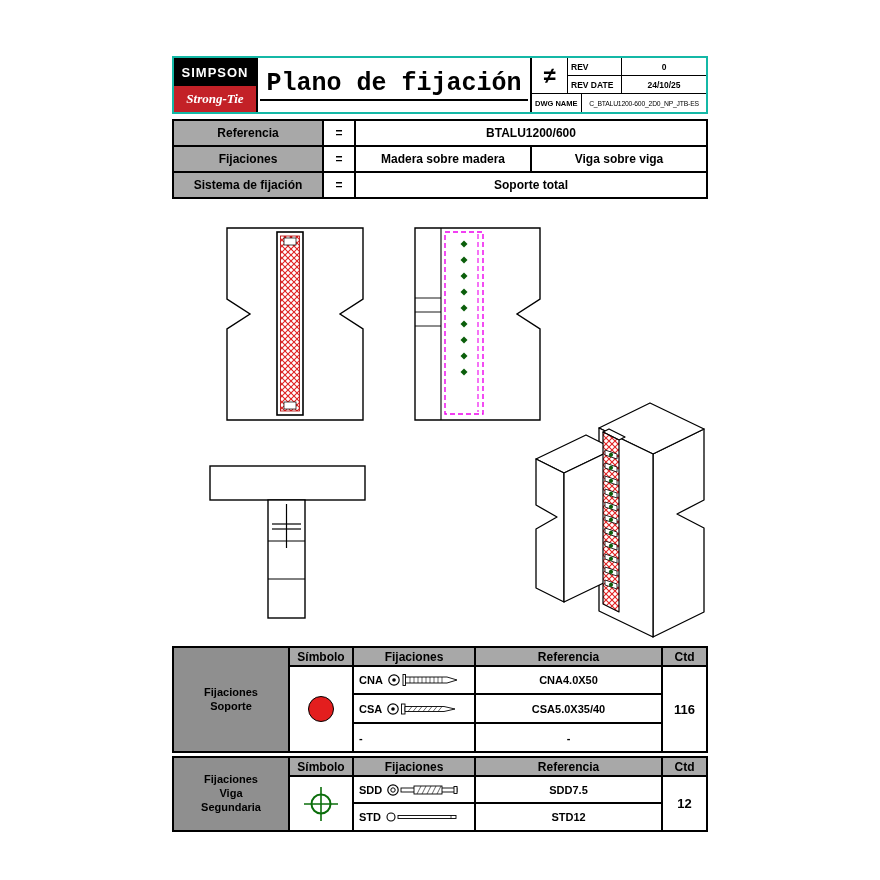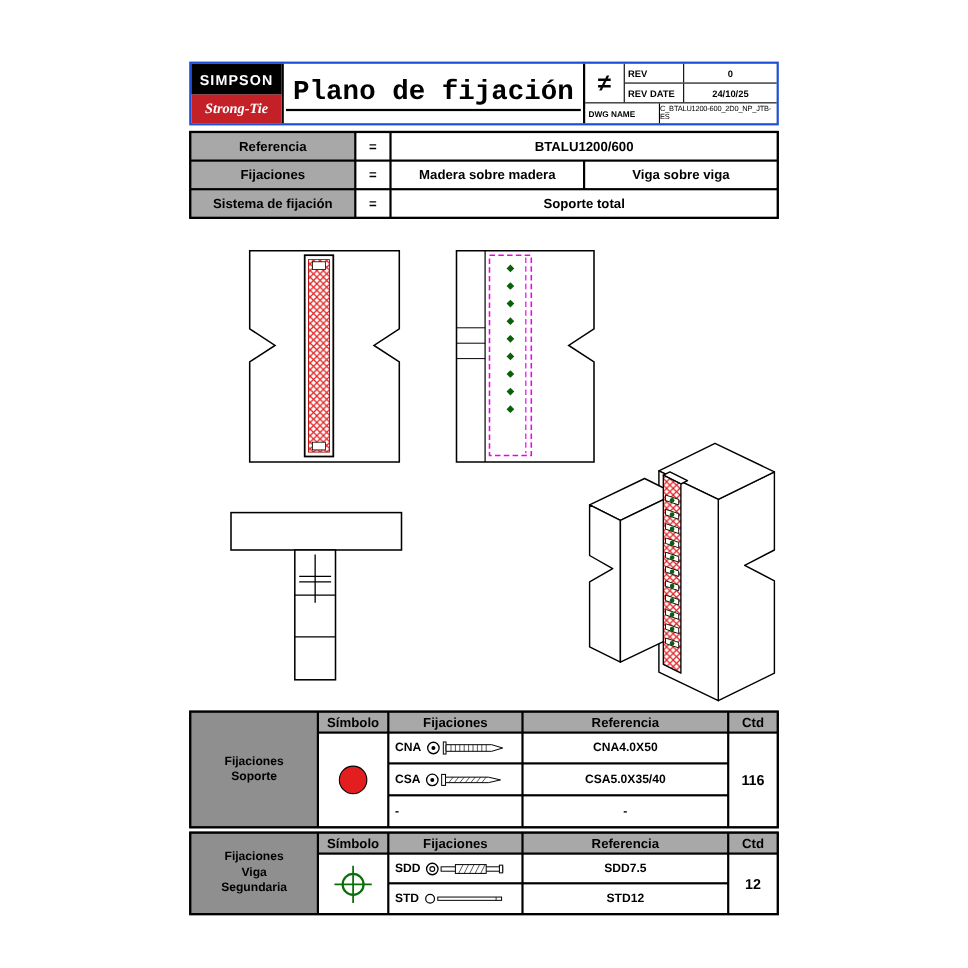--- a/index.html
+++ b/index.html
@@ -1,40 +1,40 @@
 <!DOCTYPE html>
 <html><head>
 <meta charset="utf-8">
 <style>
   html,body{margin:0;padding:0;background:#fff;}
   .page{position:relative;width:880px;height:880px;background:#fff;
         font-family:"Liberation Sans",sans-serif;color:#000;overflow:hidden;}
 
   
   .hdr{position:absolute;left:172px;top:56px;width:536px;height:58px;
-       border:2px solid #1d4ed8;display:flex;box-sizing:border-box;background:#fff;}
+       border:2px solid #14b8a6;display:flex;box-sizing:border-box;background:#fff;}
   .logo{width:84px;border-right:2px solid #000;display:flex;flex-direction:column;box-sizing:border-box;}
   .logo-top{flex:1.1;background:#000;color:#fff;display:flex;align-items:center;justify-content:center;
             font-weight:bold;font-size:13px;letter-spacing:1px;}
   .logo-bot{flex:1;background:#c32127;color:#fff;display:flex;align-items:center;justify-content:center;
             font-weight:bold;font-style:italic;font-size:13px;font-family:"Liberation Serif",serif;}
   .title-cell{flex:1;display:flex;align-items:center;justify-content:center;font-family:Liberation Mono, monospace;}
   .title-cell span{font-size:25px;font-weight:bold;border-bottom:2px solid #000;padding:0 6px 1px;}
   .inf{width:176px;border-left:2px solid #000;display:flex;flex-direction:column;box-sizing:border-box;font-size:9px;}
   .inf-top{height:36px;display:flex;border-bottom:1.5px solid #000;}
   .sym-cell{width:36px;border-right:1.5px solid #000;display:flex;align-items:center;justify-content:center;
             font-size:22px;font-weight:bold;box-sizing:border-box;}
   .inf-rows{flex:1;display:flex;flex-direction:column;}
   .inf-row{flex:1;display:flex;justify-content:space-between;}
   .inf-row + .inf-row{border-top:1.5px solid #000;}
   .inf-lab{width:54px;border-right:1.5px solid #000;display:flex;align-items:center;padding-left:3px;
            font-weight:bold;font-size:8.5px;box-sizing:border-box;}
   .inf-val{flex:1;display:flex;align-items:center;justify-content:center;font-weight:bold;font-size:8.5px;}
   .inf-bottom{height:18px;display:flex;}
-  .dwg-lab{width:68px;border-right:1.5px solid #000;display:flex;align-items:center;padding-left:3px;
+  .dwg-lab{width:50px;border-right:1.5px solid #000;display:flex;align-items:center;padding-left:3px;
            font-weight:bold;font-size:7.5px;box-sizing:border-box;}
   .dwg-val{flex:1;display:flex;align-items:center;justify-content:center;font-size:6.8px;letter-spacing:-0.2px;}
 
   
   .spec{position:absolute;left:172px;top:119px;width:536px;border:2px solid #000;background:#000;
         display:flex;flex-direction:column;gap:2px;box-sizing:border-box;}
   .spec-row{display:grid;gap:2px;background:#000;height:24px;}
   .spec-row.r13{grid-template-columns:148px 30px 350px;}
   .spec-row.r2{grid-template-columns:148px 30px 174px 174px;}
   .cell{background:#fff;display:flex;align-items:center;justify-content:center;font-weight:bold;font-size:12px;}

